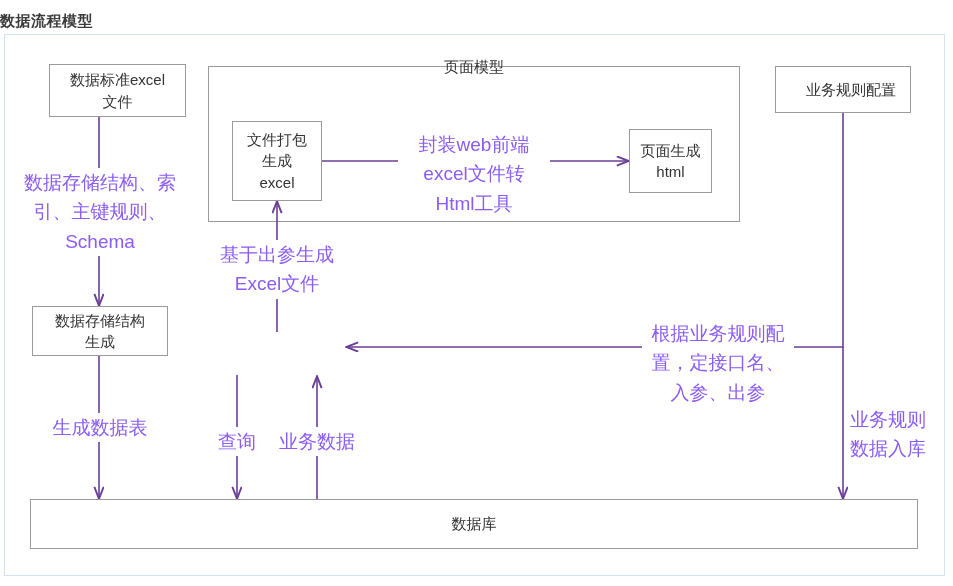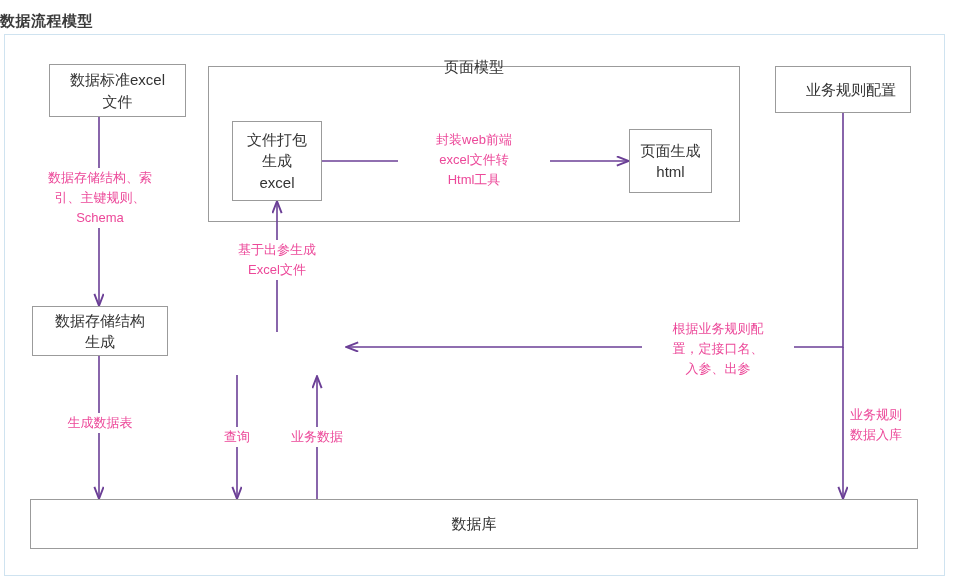--- a/index.html
+++ b/index.html
@@ -65,23 +65,23 @@
     width: 100%;
     top: 10px;
     left: 0;
     text-align: center;
     font-size: 15px;
     color: #333333;
     z-index: 2;
   }
   .edge-label {
     position: absolute;
-    font-size: 13px;
+    font-size: 19px;
     line-height: 1.55;
-    color: #ec4899;
+    color: #8b5cf6;
     text-align: center;
     white-space: pre-line;
     background: #ffffff;
     z-index: 4;
   }
   svg#wires {
     position: absolute;
     left: 0;
     top: 0;
     width: 953px;

